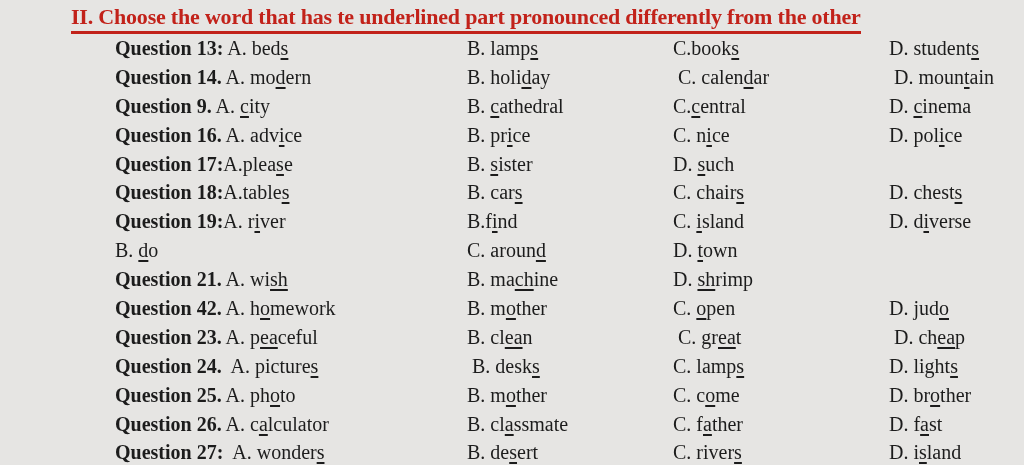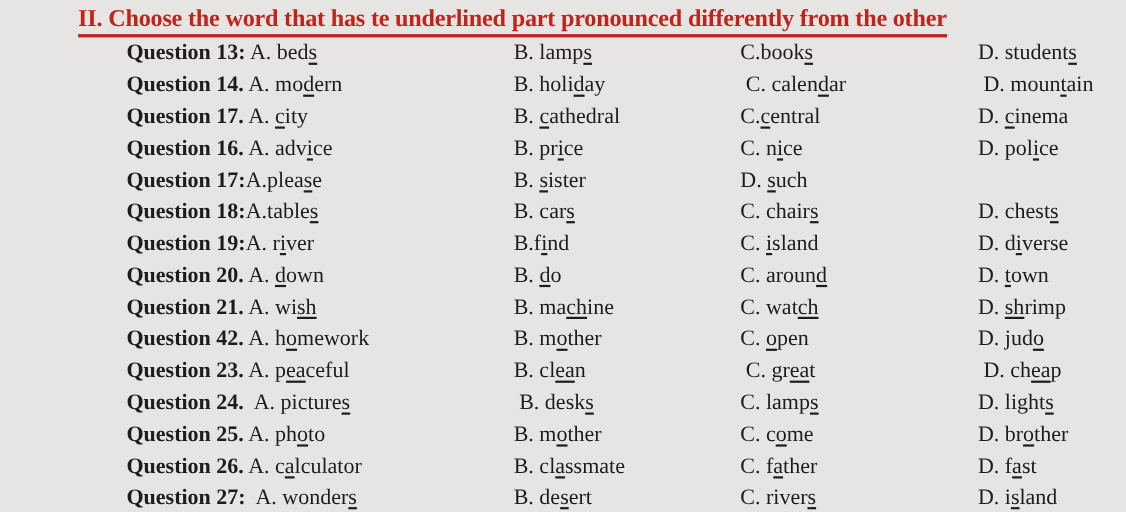--- a/index.html
+++ b/index.html
@@ -65,21 +65,21 @@
         <div class="cell"><span>C.book<span class="u">s</span></span></div>
         <div class="cell"><span>D. student<span class="u">s</span></span></div>
       </div>
       <div class="row">
         <div class="cell"><span class="qlabel">Question 14.</span><span> A. mo<span class="u">d</span>ern</span></div>
         <div class="cell"><span>B. holi<span class="u">d</span>ay</span></div>
         <div class="cell"><span> C. calen<span class="u">d</span>ar</span></div>
         <div class="cell"><span> D. moun<span class="u">t</span>ain</span></div>
       </div>
       <div class="row">
-        <div class="cell"><span class="qlabel">Question 17.</span><span> A. <span class="u">c</span>ity</span></div>
+        <div class="cell"><span class="qlabel">Question 9.</span><span> A. <span class="u">c</span>ity</span></div>
         <div class="cell"><span>B. <span class="u">c</span>athedral</span></div>
         <div class="cell"><span>C.<span class="u">c</span>entral</span></div>
         <div class="cell"><span>D. <span class="u">c</span>inema</span></div>
       </div>
       <div class="row">
         <div class="cell"><span class="qlabel">Question 16.</span><span> A. adv<span class="u">i</span>ce</span></div>
         <div class="cell"><span>B. pr<span class="u">i</span>ce</span></div>
         <div class="cell"><span>C. n<span class="u">i</span>ce</span></div>
         <div class="cell"><span>D. pol<span class="u">i</span>ce</span></div>
       </div>
@@ -94,29 +94,27 @@
         <div class="cell"><span>C. chair<span class="u">s</span></span></div>
         <div class="cell"><span>D. chest<span class="u">s</span></span></div>
       </div>
       <div class="row">
         <div class="cell"><span class="qlabel">Question 19:</span><span>A. r<span class="u">i</span>ver</span></div>
         <div class="cell"><span>B.f<span class="u">i</span>nd</span></div>
         <div class="cell"><span>C. <span class="u">i</span>sland</span></div>
         <div class="cell"><span>D. d<span class="u">i</span>verse</span></div>
       </div>
       <div class="row">
-        <div class="cell"><span class="qlabel">Question 20.</span><span> A. <span class="u">d</span>own</span></div>
         <div class="cell"><span>B. <span class="u">d</span>o</span></div>
         <div class="cell"><span>C. aroun<span class="u">d</span></span></div>
         <div class="cell"><span>D. <span class="u">t</span>own</span></div>
       </div>
       <div class="row">
         <div class="cell"><span class="qlabel">Question 21.</span><span> A. wi<span class="u">sh</span></span></div>
         <div class="cell"><span>B. ma<span class="u">ch</span>ine</span></div>
-        <div class="cell"><span>C. wat<span class="u">ch</span></span></div>
         <div class="cell"><span>D. <span class="u">sh</span>rimp</span></div>
       </div>
       <div class="row">
         <div class="cell"><span class="qlabel">Question 42.</span><span> A. h<span class="u">o</span>mework</span></div>
         <div class="cell"><span>B. m<span class="u">o</span>ther</span></div>
         <div class="cell"><span>C. <span class="u">o</span>pen</span></div>
         <div class="cell"><span>D. jud<span class="u">o</span></span></div>
       </div>
       <div class="row">
         <div class="cell"><span class="qlabel">Question 23.</span><span> A. p<span class="u">ea</span>ceful</span></div>

